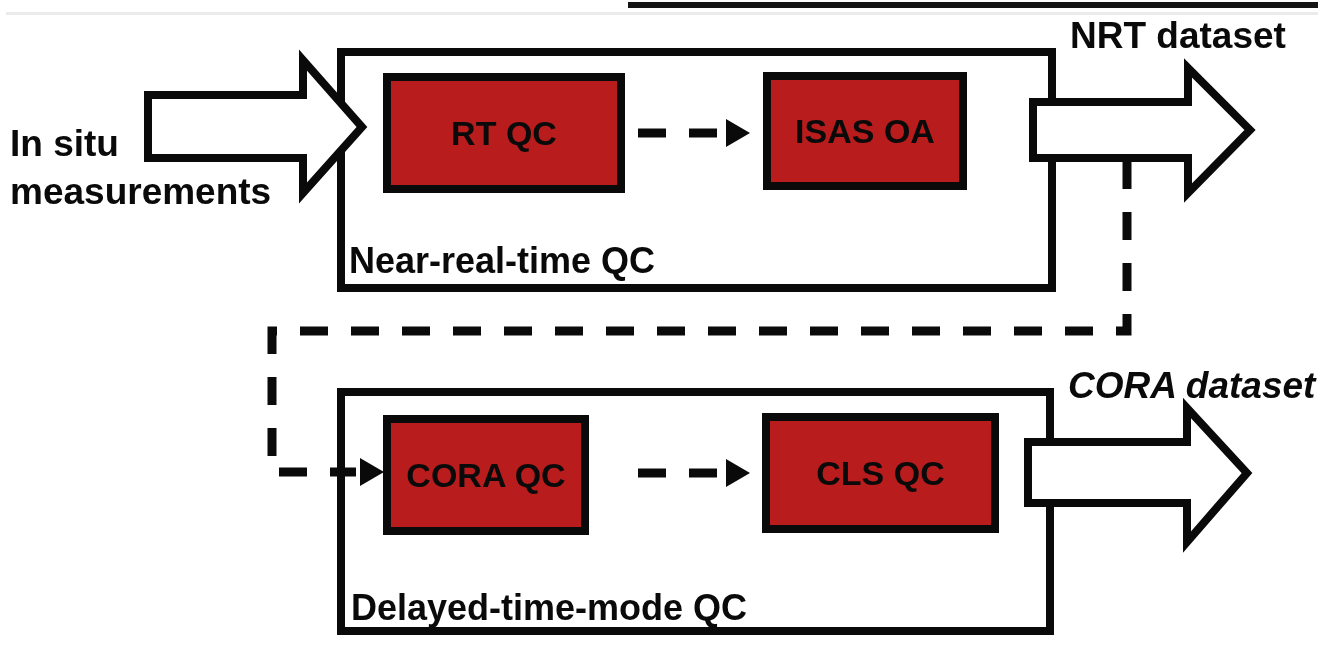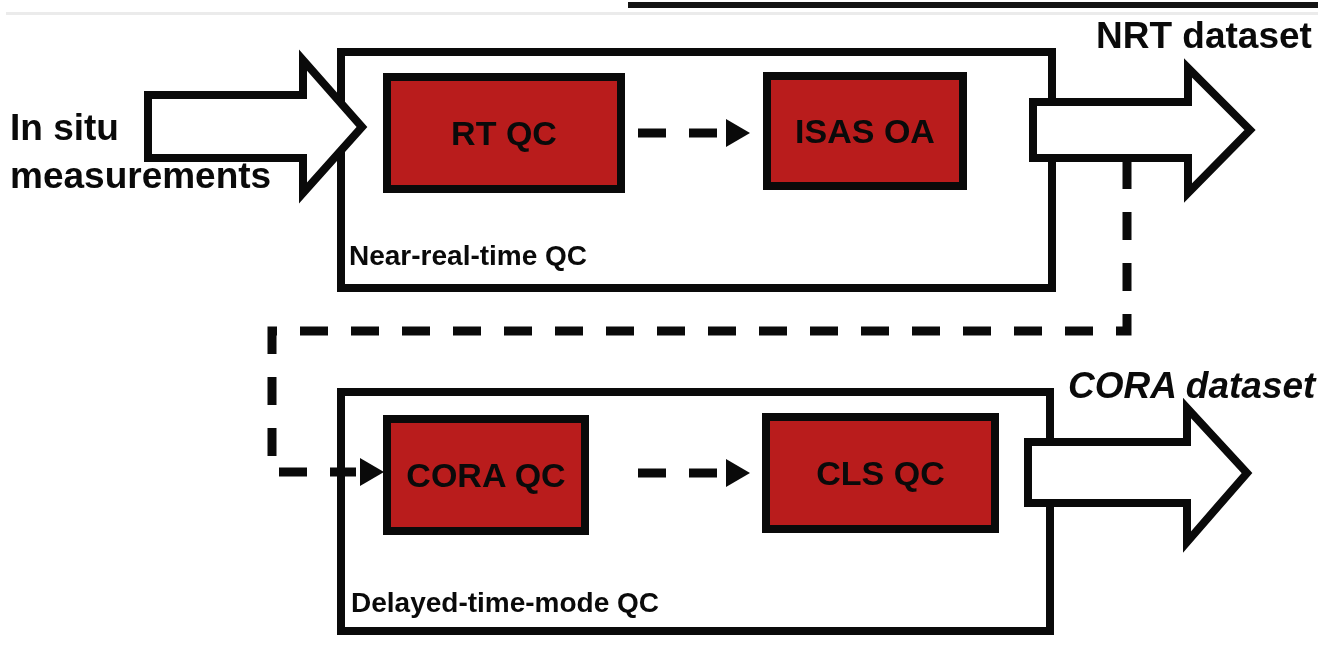--- a/index.html
+++ b/index.html
@@ -39,24 +39,24 @@
     letter-spacing: 0px;
     z-index: 2;
   }
   #rt-qc-box   { left: 383px; top: 73px;  width: 242px; height: 120px; }
   #isas-oa-box { left: 763px; top: 72px;  width: 204px; height: 118px; }
   #cora-qc-box { left: 383px; top: 415px; width: 206px; height: 120px; }
   #cls-qc-box  { left: 762px; top: 413px; width: 237px; height: 120px; text-align: center; }
 
   
   .big-label { font-size: 37px; line-height: 48px; white-space: pre-line; z-index: 4; }
-  #input-label        { left: 10px;   top: 104px; }
-  #nrt-dataset-label  { left: 1096px; top: 12px; }
+  #input-label        { left: 10px;   top: 120px; }
+  #nrt-dataset-label  { left: 1070px; top: 12px; }
   #cora-dataset-label { left: 1068px; top: 362px; font-style: italic; }
-  .pipeline-title { font-size: 28px; z-index: 2; }
+  .pipeline-title { font-size: 36px; z-index: 2; }
   #nrt-title { left: 349px; top: 240px; }
   #dtm-title { left: 351px; top: 587px; }
 
   
   #overlay {
     position: absolute;
     left: 0; top: 0;
     width: 1324px; height: 653px;
     z-index: 3;
     pointer-events: none;

